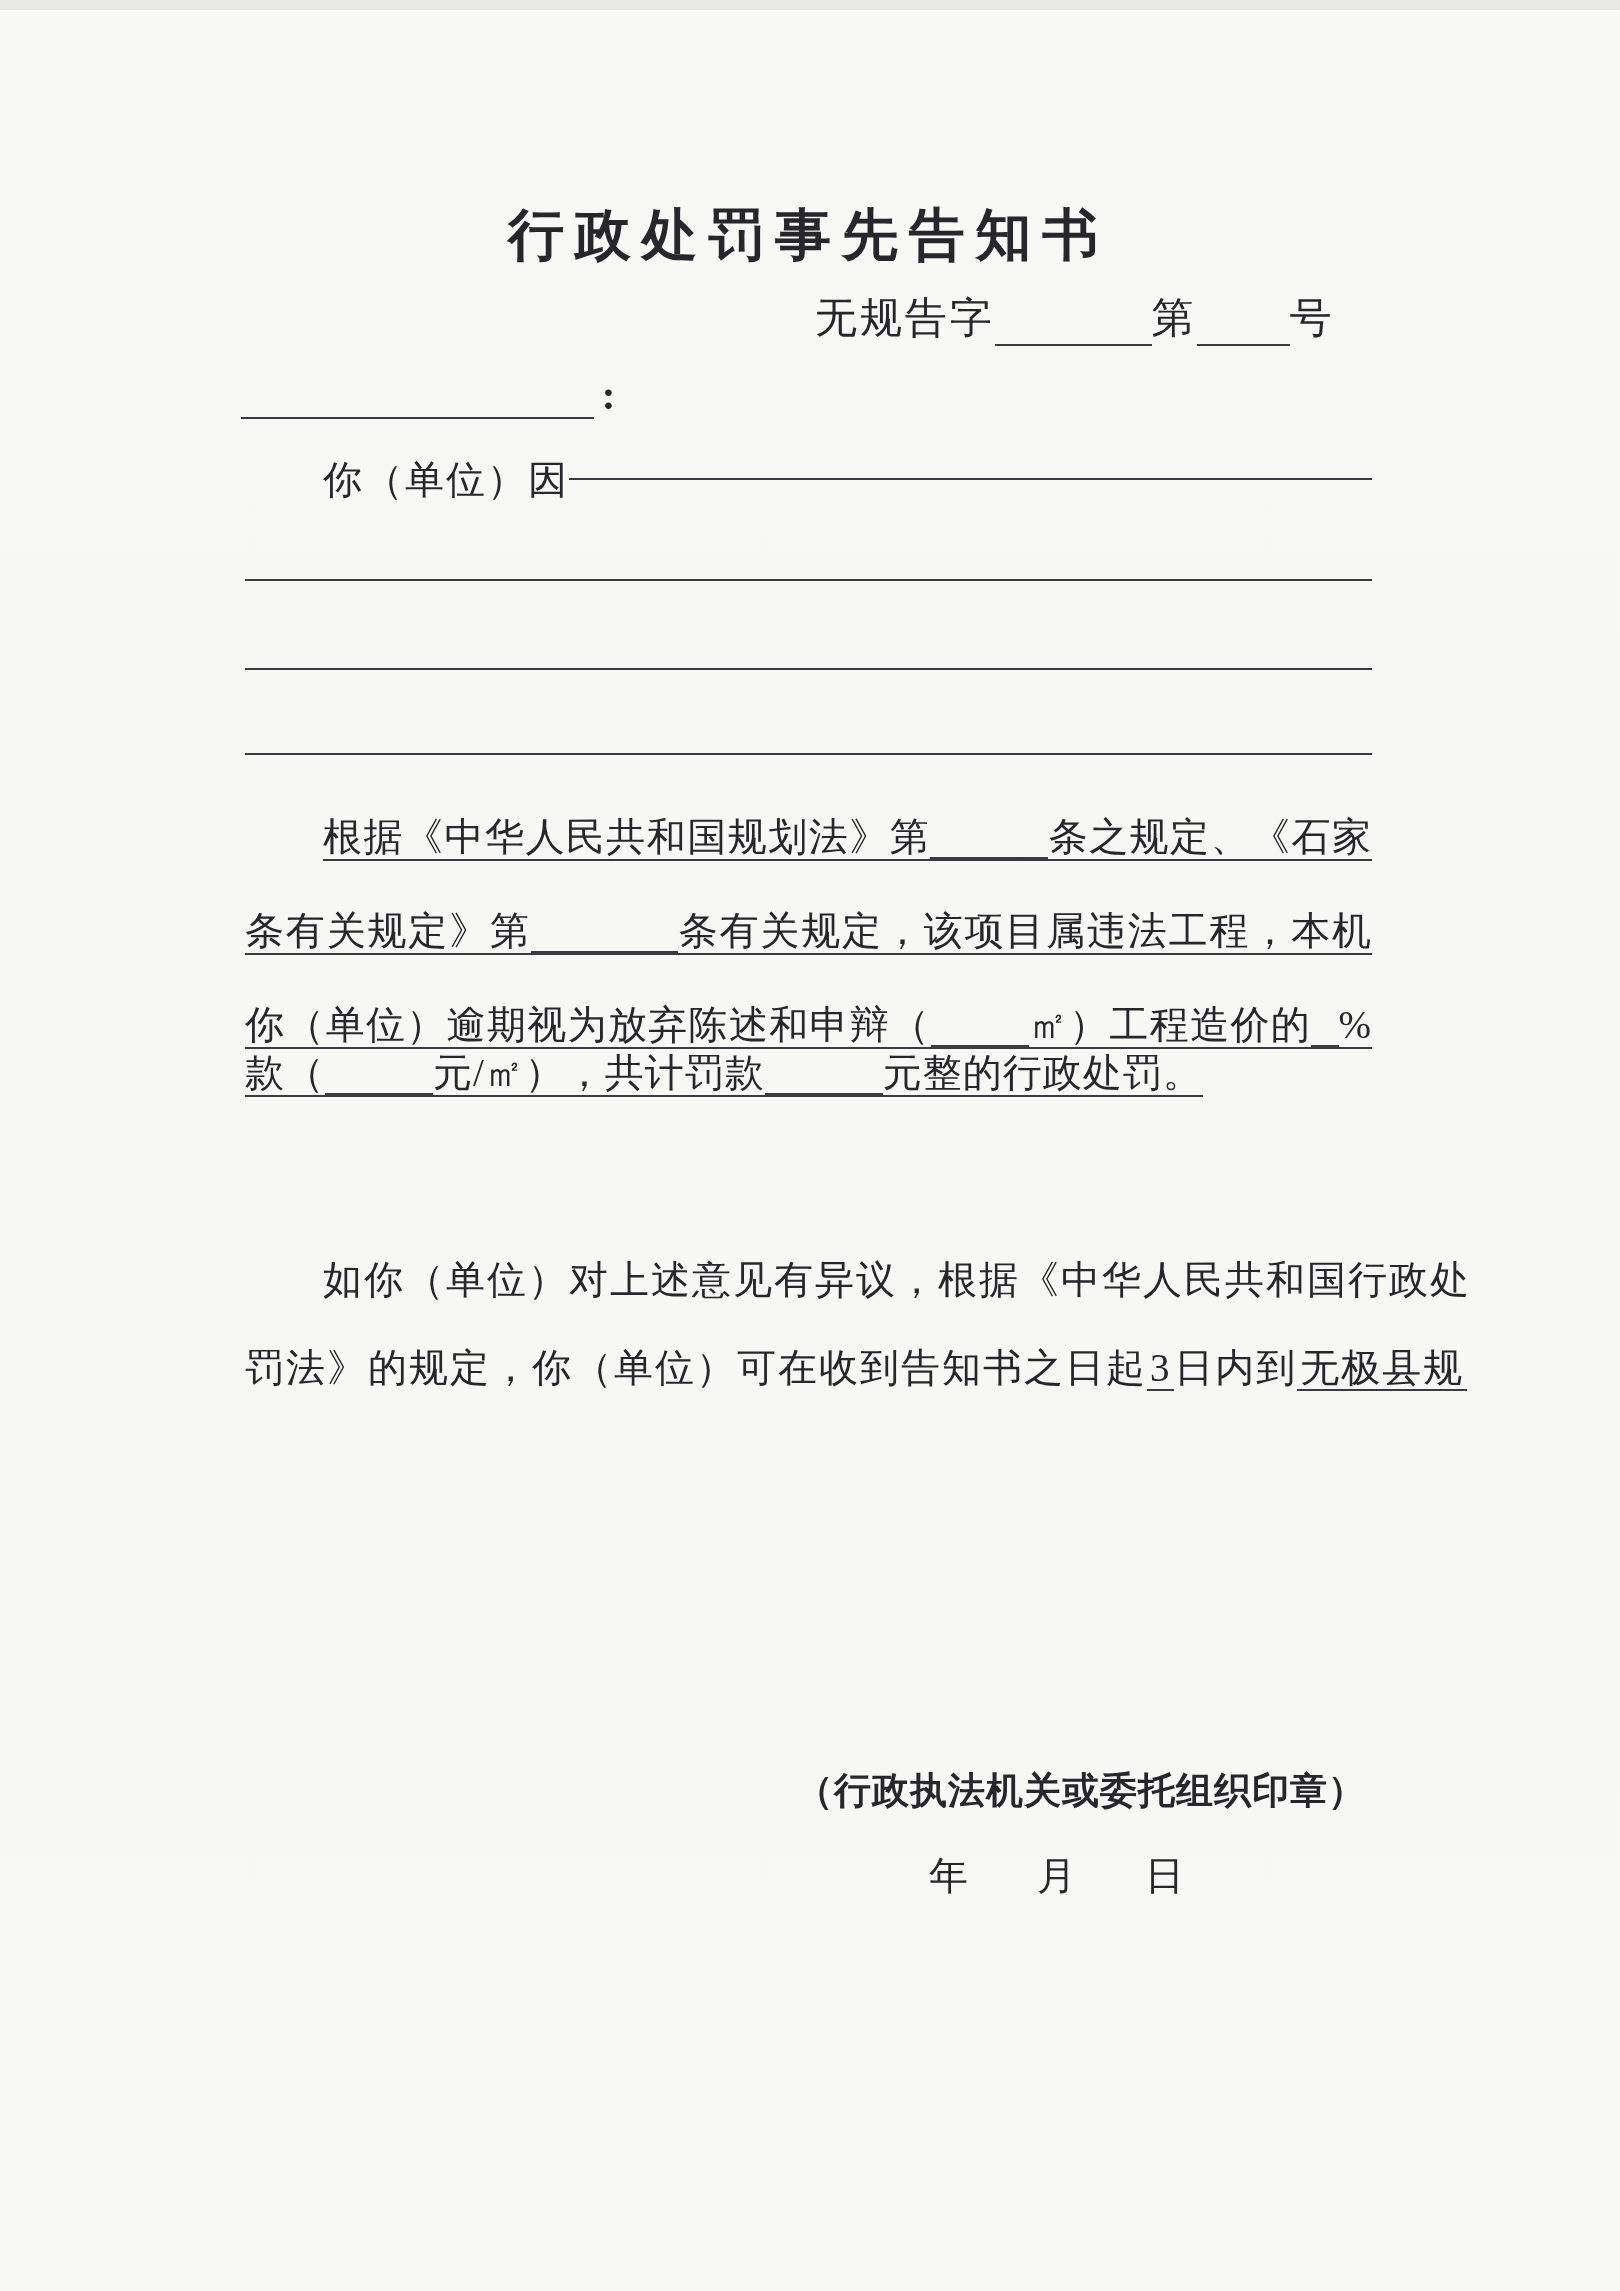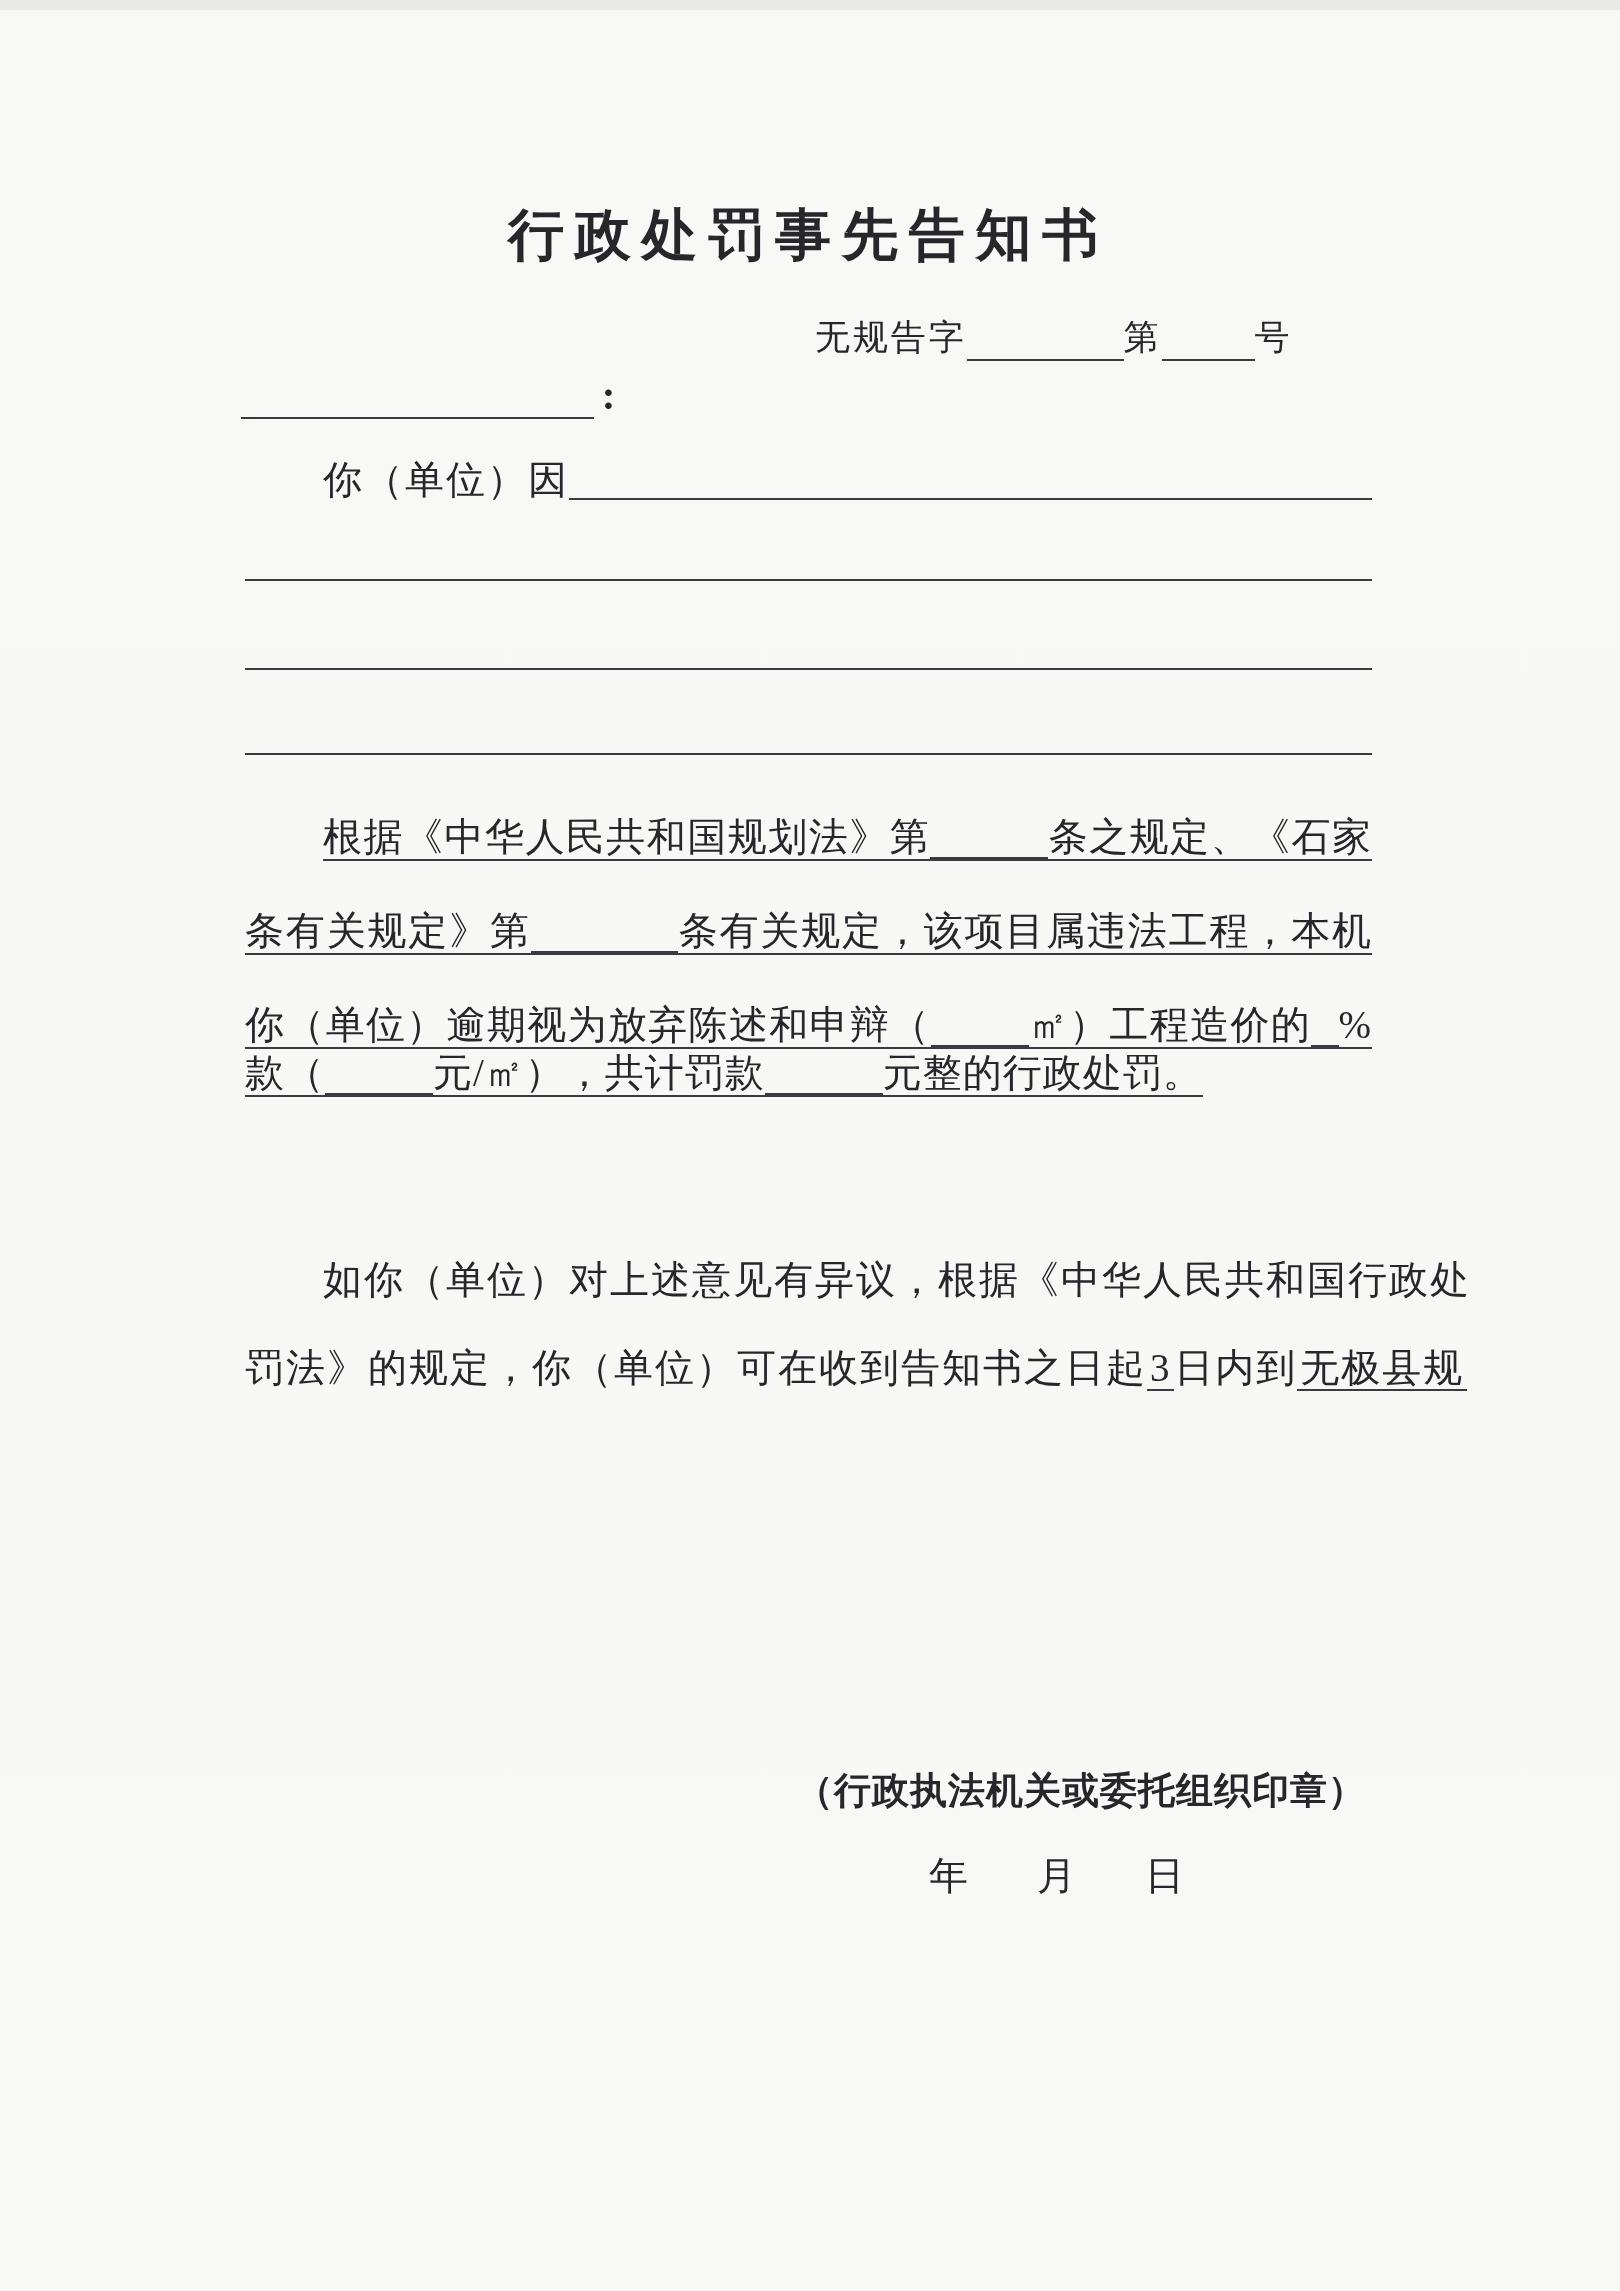--- a/index.html
+++ b/index.html
@@ -11,35 +11,35 @@
     font-family:"Liberation Serif","DejaVu Serif",serif;
     color:#26262b;
     overflow:hidden;
   }
   .title{
     position:absolute;top:188px;left:245px;width:1127px;
     margin:0;text-align:center;
     font-size:56px;font-weight:700;letter-spacing:10.8px;
   }
   .docno{
-    position:absolute;top:304px;left:815px;
-    font-size:35px;letter-spacing:2.9px;white-space:nowrap;
+    position:absolute;top:280px;left:815px;
+    font-size:42px;letter-spacing:2.9px;white-space:nowrap;
   }
   .blank{
     display:inline-block;
     border-bottom:2px solid #3a3a40;
     height:1.05em;vertical-align:bottom;
   }
   .w160{width:157px}.w95{width:93px}.w360{width:353px}
   .w150{width:147px}.w120{width:118px}.w110{width:108px}.w100{width:98px}.w28{width:27.4px}
   .addr{position:absolute;top:361px;left:241px;font-size:39px;white-space:nowrap;}
   .addr .colon{font-weight:700;margin-left:7.8px;font-size:41px;}
   .p1{
     position:absolute;top:447px;left:323px;width:1049px;
-    display:flex;align-items:flex-end;
+    display:flex;align-items:center;
     font-size:39px;line-height:45px;letter-spacing:2px;white-space:nowrap;
   }
   .p1 .fill{flex:1;border-bottom:2px solid #3a3a40;margin-bottom:2px;}
   .rule{position:absolute;left:245px;width:1127px;height:0;border-top:2px solid #3a3a40;}
   .r1{top:569px}.r2{top:658px}.r3{top:743px}
   .p2line{
     position:absolute;
     font-size:39px;line-height:45px;height:45px;
     border-bottom:2px solid #3a3a40;
     text-align:justify;text-align-last:justify;

